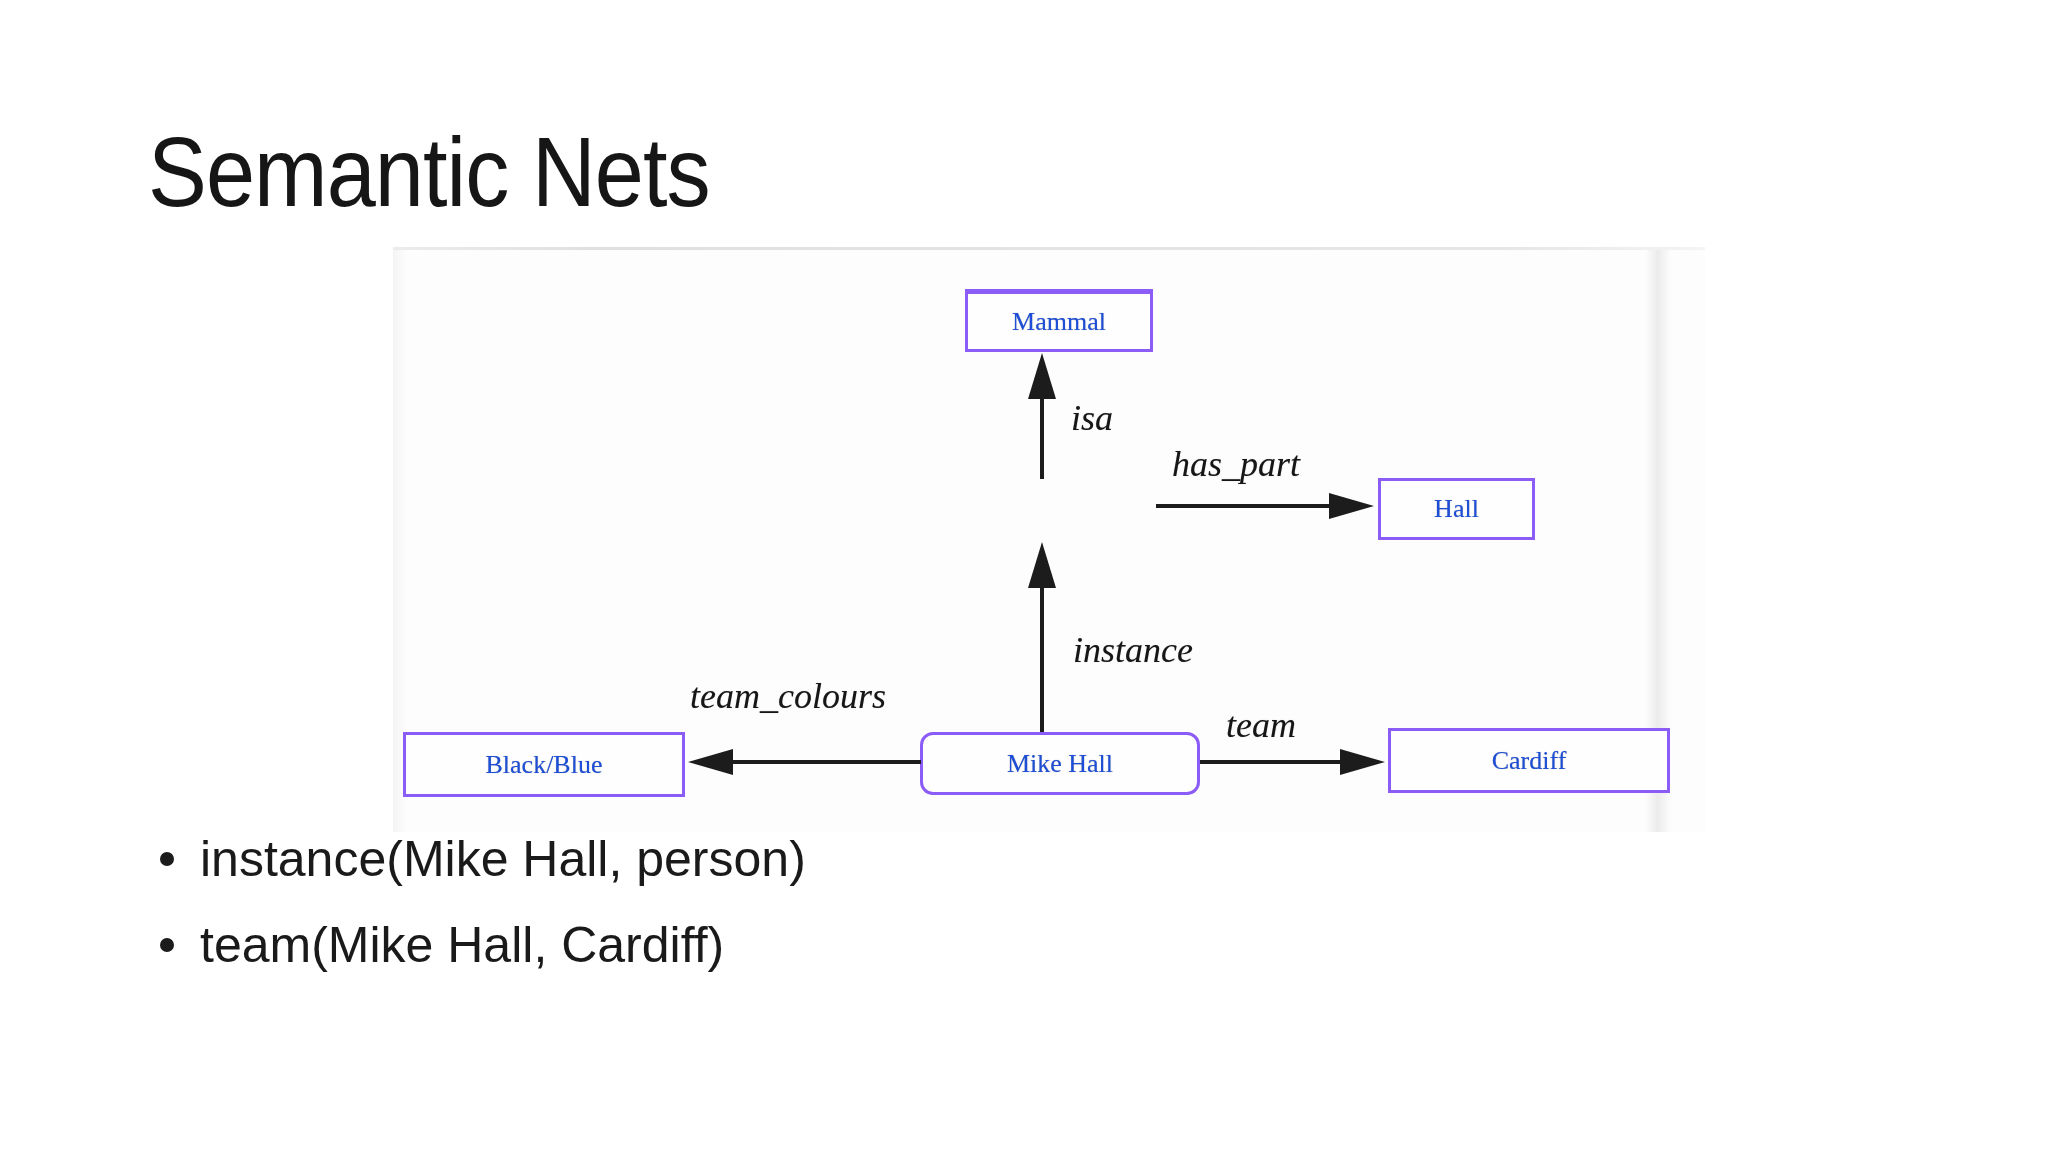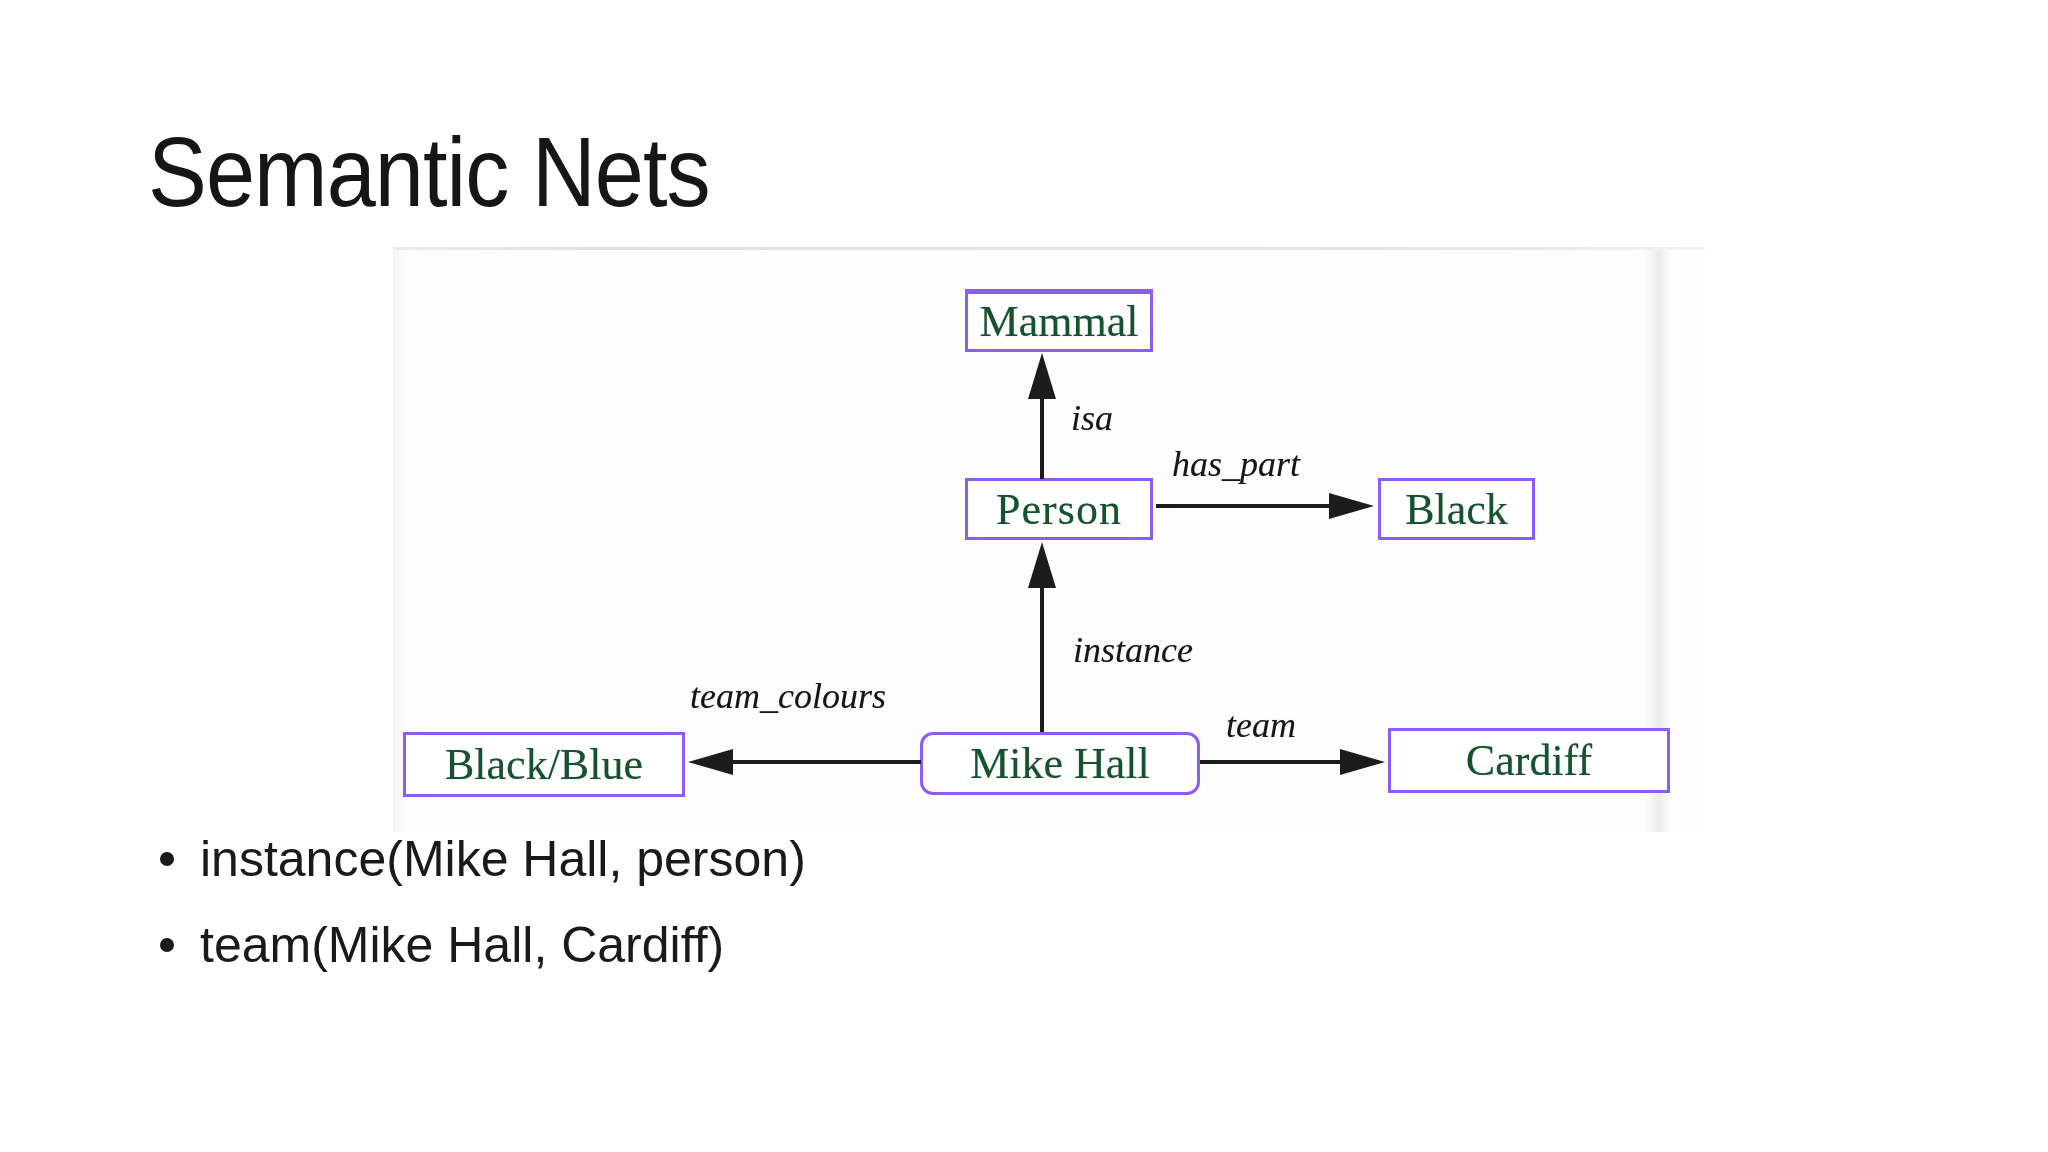--- a/index.html
+++ b/index.html
@@ -34,21 +34,21 @@
   }
   .scan-left-band {
     position:absolute; left:0; top:3px; width:14px; height:582px;
     background:linear-gradient(90deg, rgba(0,0,0,0.035), rgba(0,0,0,0));
   }
 
   
   .node {
     position:absolute; border:3px solid #8b5cf6; background:#fefefe;
     display:flex; align-items:center; justify-content:center;
-    font-family:"Liberation Serif", serif; font-size:44px; color:#14532d;
+    font-family:"Liberation Serif", serif; font-size:26px; color:#1d4ed8;
     text-shadow:0 0 1px rgba(0,0,0,0.35);
     white-space:nowrap;
   }
   .node-mammal     { left:572px; top:42px;  width:188px; height:63px; border-top-width:5px; }
   .node-person     { left:572px; top:231px; width:188px; height:62px; letter-spacing:1px; }
   .node-head       { left:985px; top:231px; width:157px; height:62px; }
   .node-black-blue { left:10px;  top:485px; width:282px; height:65px; }
   .node-mike-hall  { left:527px; top:485px; width:280px; height:63px;border-radius:13px; }
   .node-cardiff    { left:995px; top:481px; width:282px; height:65px; }
 
@@ -99,22 +99,21 @@
 <div id="page">
 
   <div class="slide-title">Semantic Nets</div>
 
   <div class="scan">
     <div class="scan-top-edge"></div>
     <div class="scan-left-band"></div>
     <div class="scan-right-band"></div>
 
     <div class="node node-mammal">Mammal</div>
-    <div class="node node-person">Person</div>
-    <div class="node node-head">Black</div>
+    <div class="node node-head">Hall</div>
     <div class="node node-black-blue">Black/Blue</div>
     <div class="node node-mike-hall">Mike Hall</div>
     <div class="node node-cardiff">Cardiff</div>
 
     <div class="edge-line line-isa"></div>
     <div class="ah ah-up ah-isa"></div>
     <div class="edge-label lbl-isa">isa</div>
 
     <div class="edge-line line-has-part"></div>
     <div class="ah ah-right ah-has-part"></div>

